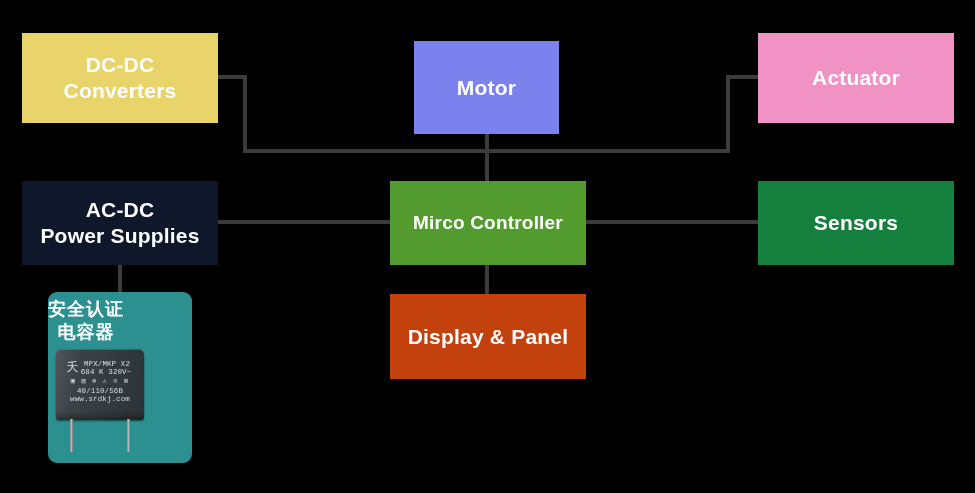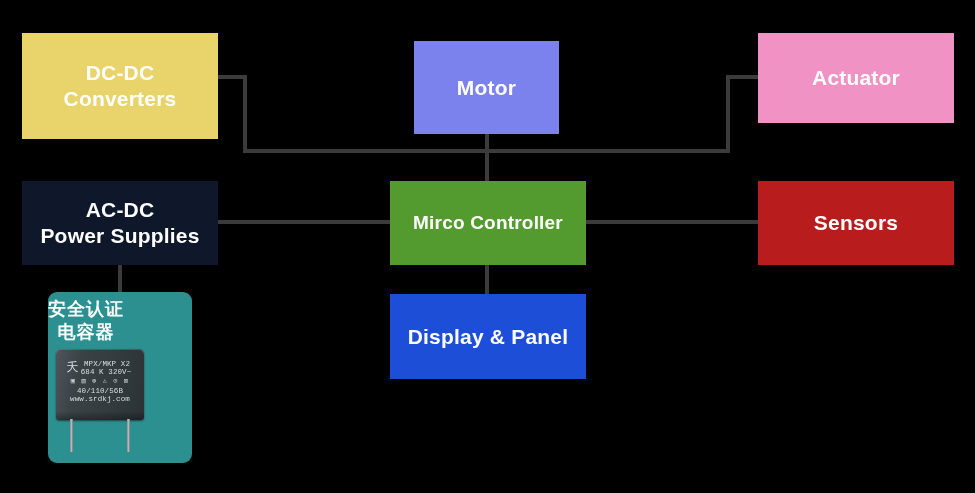--- a/index.html
+++ b/index.html
@@ -37,21 +37,21 @@
     line-height: 1.22;
     letter-spacing: 0.2px;
     z-index: 3;
   }
   .node .label {
     display: block;
     white-space: pre-line;
     padding: 0 6px;
   }
 
-  .node-dcdc      { left: 22px;  top: 33px;  width: 196px; height: 106px;  font-size: 21px; }
+  .node-dcdc      { left: 22px;  top: 33px;  width: 196px; height: 90px;  font-size: 21px; }
   .node-motor     { left: 414px; top: 41px;  width: 145px; height: 93px;  font-size: 21px; }
   .node-actuator  { left: 758px; top: 33px;  width: 196px; height: 90px;  font-size: 21px; }
   .node-acdc      { left: 22px;  top: 181px; width: 196px; height: 84px;  font-size: 21px; }
   .node-mcu       { left: 390px; top: 181px; width: 196px; height: 84px;  font-size: 19px; }
   .node-sensors   { left: 758px; top: 181px; width: 196px; height: 84px;  font-size: 21px; }
   .node-display   { left: 390px; top: 294px; width: 196px; height: 85px;  font-size: 21px; }
 
   
   .cap-card {
     position: absolute;
@@ -190,25 +190,25 @@
 
   <div class="node node-acdc" style="background:#0f172a">
     <span class="label">AC-DC
 Power Supplies</span>
   </div>
 
   <div class="node node-mcu" style="background:#539B2E">
     <span class="label">Mirco Controller</span>
   </div>
 
-  <div class="node node-sensors" style="background:#b91c1c">
+  <div class="node node-sensors" style="background:#15803d">
     <span class="label">Sensors</span>
   </div>
 
-  <div class="node node-display" style="background:#1d4ed8">
+  <div class="node node-display" style="background:#c2410c">
     <span class="label">Display &amp; Panel</span>
   </div>
 
   <div class="cap-card" style="background:#2C9091">
     <span class="cap-title">安全认证
 电容器</span>
 
     <div class="cap-photo">
       <div class="cap-body">
         <span class="cap-logo">夭</span>

